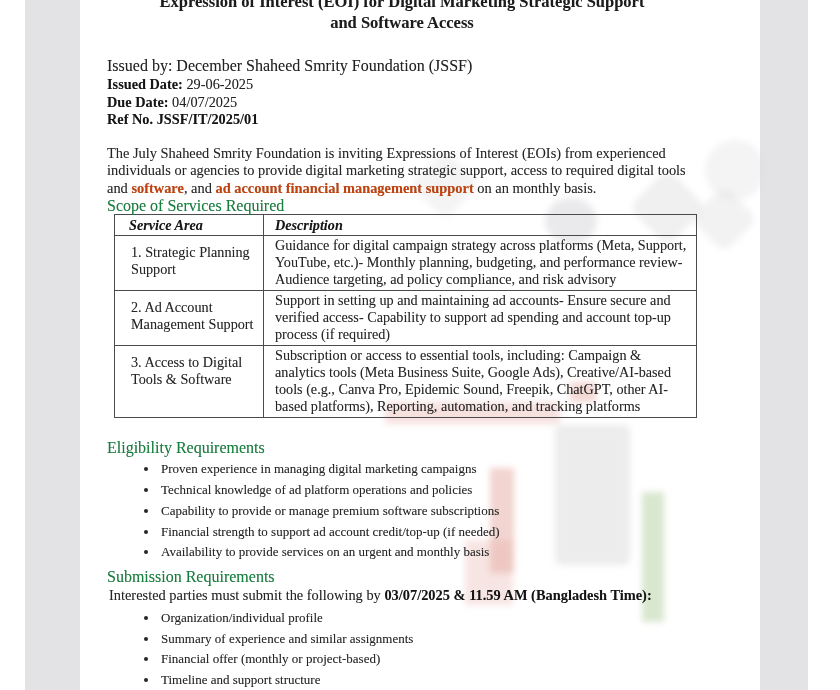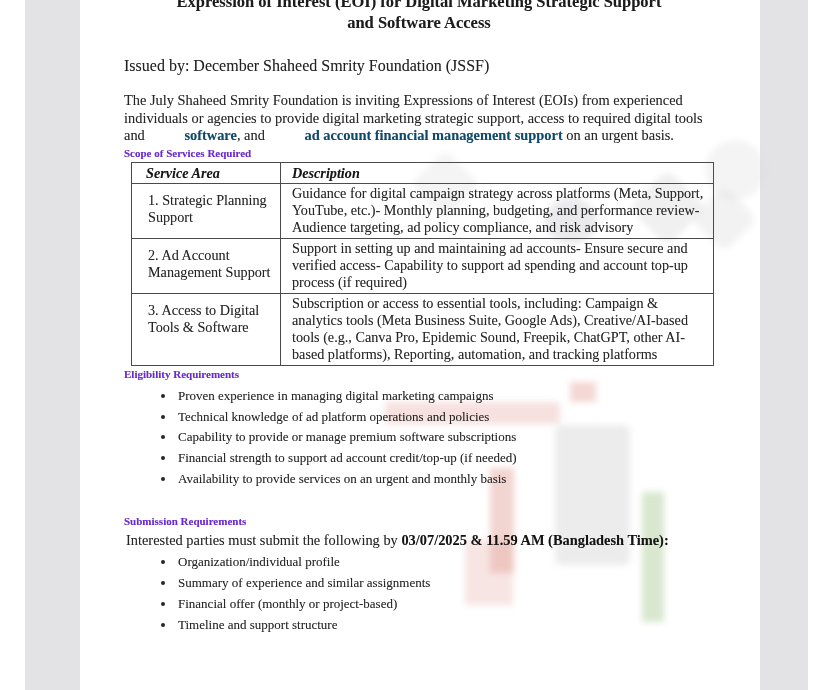--- a/index.html
+++ b/index.html
@@ -36,21 +36,21 @@
   .wm-circle2     { left: 705px; top: 140px; width: 60px; height: 60px; background: var(--wm-gray); opacity: .30; border-radius: 50%; }
   .wm-pink-band   { left: 385px; top: 402px; width: 175px; height: 22px; background: var(--wm-red);  opacity: .35; border-radius: 4px; }
   .wm-red-sq      { left: 570px; top: 382px; width: 26px;  height: 20px; background: var(--wm-red);  opacity: .45; }
   .wm-gray-block  { left: 555px; top: 425px; width: 75px;  height: 140px; background: var(--wm-gray); opacity: .50; border-radius: 6px; }
   .wm-red-bar     { left: 490px; top: 468px; width: 24px;  height: 105px; background: var(--wm-red);  opacity: .50; }
   .wm-green-bar   { left: 642px; top: 492px; width: 22px;  height: 130px; background: var(--wm-green); opacity: .55; }
   .wm-pink-block  { left: 465px; top: 540px; width: 48px;  height: 65px; background: var(--wm-red);  opacity: .30; }
 
   .content {
     position: absolute;
-    left: 124px;
+    left: 107px;
     top: 0;
     width: 590px;
     z-index: 1;
     text-shadow: 0 0 0.6px rgba(40,40,40,0.30);
   }
   .title {
     margin-top: -9px;
     text-align: center;
     font-weight: 700;
     font-size: 16.5px;
@@ -67,48 +67,48 @@
     font-size: 14.3px;
     line-height: 17.5px;
     color: #222222;
   }
   .meta-line b { color: #151515; }
   .intro {
     margin: 16px 0 0 0;
     font-size: 14.4px;
     line-height: 17.6px;
   }
-  .intro b { color: #0c4a6e; margin-left: 36px; }
+  .intro b { color: #c2410c; }
   .h-bold {
-    font-weight: 700;
-    font-size: 11px;
+    font-weight: 400;
+    font-size: 16px;
     line-height: 17px;
-    color: #6d28d9;
+    color: #15803d;
   }
   .scope-table {
     margin-left: 7px;
     width: 583px;
     border-collapse: collapse;
     table-layout: fixed;
     border: 1.5px solid #454545;
     font-size: 14.2px;
   }
   .scope-table th, .scope-table td {
     border: 1px solid #4b4b4b;
     vertical-align: top;
     text-align: left;
     line-height: 17px;
     padding: 1px 6px 2px 11px;
     overflow: hidden;
   }
   .scope-table .col-area { width: 128px; padding-left: 14px; }
   .scope-table th { font-weight: 700; color: #161616; padding-top: 2px; padding-bottom: 1px; font-style: italic; }
   .scope-table td.col-area { padding-top: 8px; padding-left: 16px; }
-  .sect  { }
-  .sect2 { margin-top: 23px; }
+  .sect  { margin-top: 21px; }
+  .sect2 { margin-top: 5px; }
   .bullets {
     list-style: disc;
     margin: 3px 0 0 0;
     padding-left: 52px;
     font-size: 13px;
   }
   .bullets li {
     line-height: 20.8px;
     padding-left: 2px;
   }
@@ -141,22 +141,27 @@
   </div>
 
   <div class="content">
     <div class="title">
       <div>Expression of Interest (EOI) for Digital Marketing Strategic Support</div>
       <div>and Software Access</div>
     </div>
 
     <div class="issued-by">Issued by: December Shaheed Smrity Foundation (JSSF)</div>
 
-
-    <p class="intro"><span>The July Shaheed Smrity Foundation is inviting Expressions of Interest (EOIs) from experienced individuals or agencies to provide digital marketing strategic support, access to required digital tools and </span><b>software</b><span>, and </span><b>ad account financial management support</b><span> on an urgent basis.</span></p>
+    <div class="meta">
+        <div class="meta-line"><b>Issued Date:</b><span> 29-06-2025</span></div>
+        <div class="meta-line"><b>Due Date:</b><span> 04/07/2025</span></div>
+        <div class="meta-line"><b>Ref No. JSSF/IT/2025/01</b></div>
+      </div>
+
+    <p class="intro"><span>The July Shaheed Smrity Foundation is inviting Expressions of Interest (EOIs) from experienced individuals or agencies to provide digital marketing strategic support, access to required digital tools and </span><b>software</b><span>, and </span><b>ad account financial management support</b><span> on an monthly basis.</span></p>
 
     <div class="h-bold">Scope of Services Required</div>
 
     <table class="scope-table">
       <thead>
         <tr>
           <th class="col-area">Service Area</th>
           <th>Description</th>
         </tr>
       </thead>

